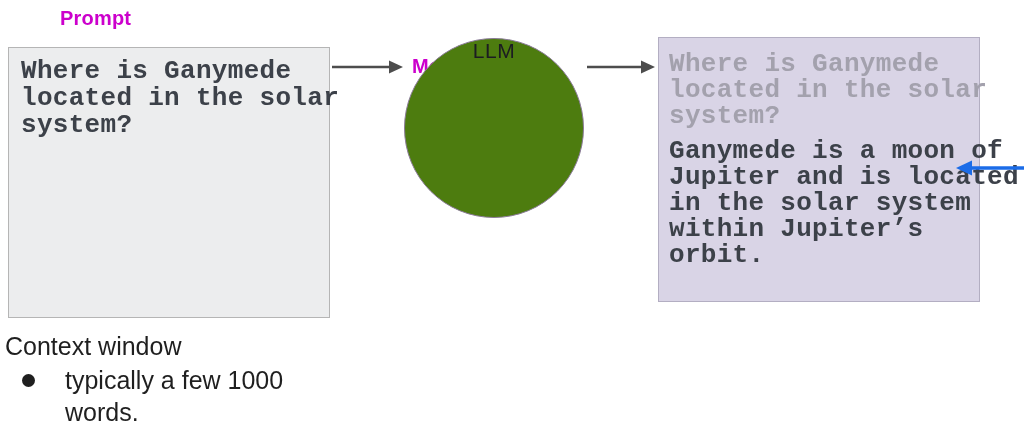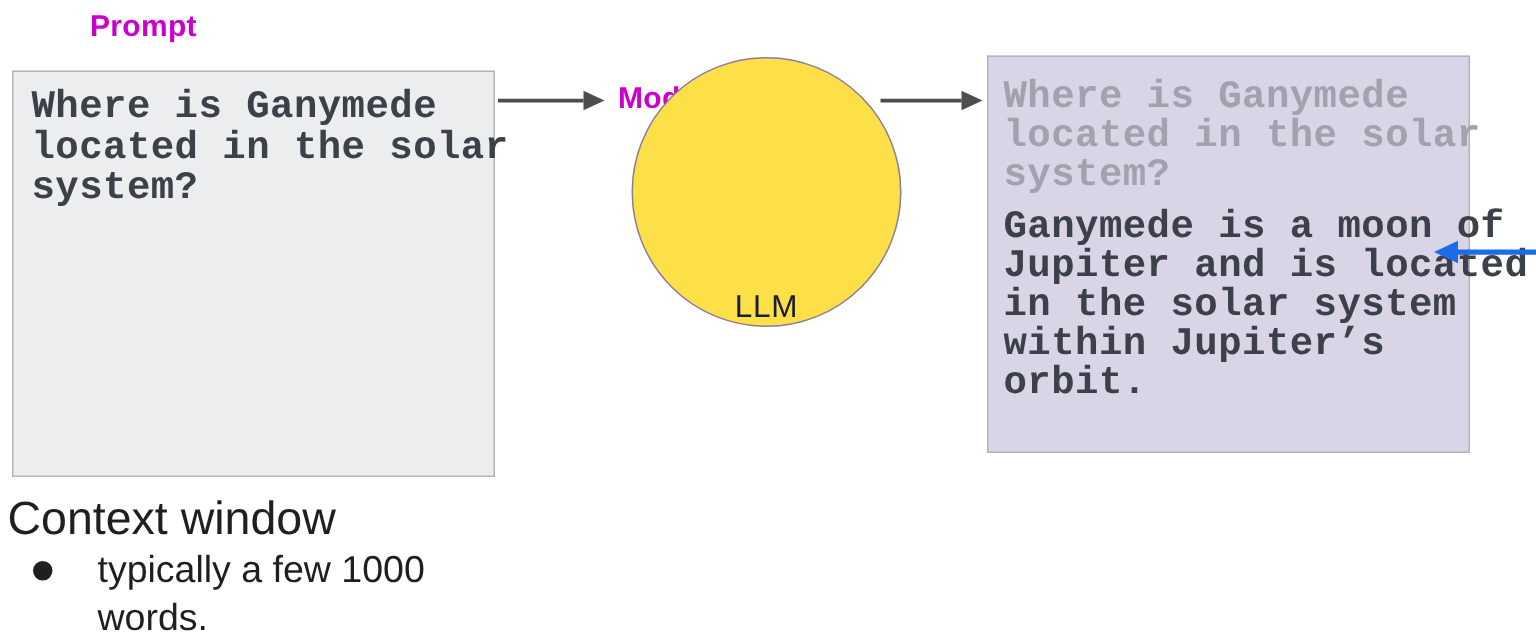--- a/index.html
+++ b/index.html
@@ -37,28 +37,28 @@
     width: 322px; height: 271px;
     box-sizing: border-box;
     background: #ecedee;
     border: 1px solid #b5b5b5;
     padding: 10px 0 0 12px;
   }
   #prompt-box .mono { color: #3c4149; line-height: 27px; }
 
   #model-circle {
     position: absolute;
-    left: 421px; top: 38px;
+    left: 404px; top: 38px;
     width: 180px; height: 180px;
     box-sizing: border-box;
     border-radius: 50%;
-    background: #fde047;
+    background: #4d7c0f;
     border: 1.5px solid #8b7b99;
     display: flex;
-    align-items: flex-end;
+    align-items: flex-start;
     justify-content: center;
   }
   #model-circle .circle-text {
     font-size: 21px;
     color: #1c1c22;
     letter-spacing: 0.5px;
   }
 
   #completion-box {
     position: absolute;
@@ -79,21 +79,21 @@
     width: 1024px; height: 421px;
     pointer-events: none;
   }
 
   #context-block {
     position: absolute;
     left: 5px; top: 331px;
     color: #1f1f1f;
   }
   #context-title {
-    font-size: 31px;
+    font-size: 25px;
     line-height: 30px;
   }
   .bullet-row { display: flex; margin-top: 3px; }
   .bullet-dot {
     width: 13px; height: 13px;
     border-radius: 50%;
     background: #1f1f1f;
     margin: 10px 0 0 17px;
     flex: 0 0 auto;
   }

